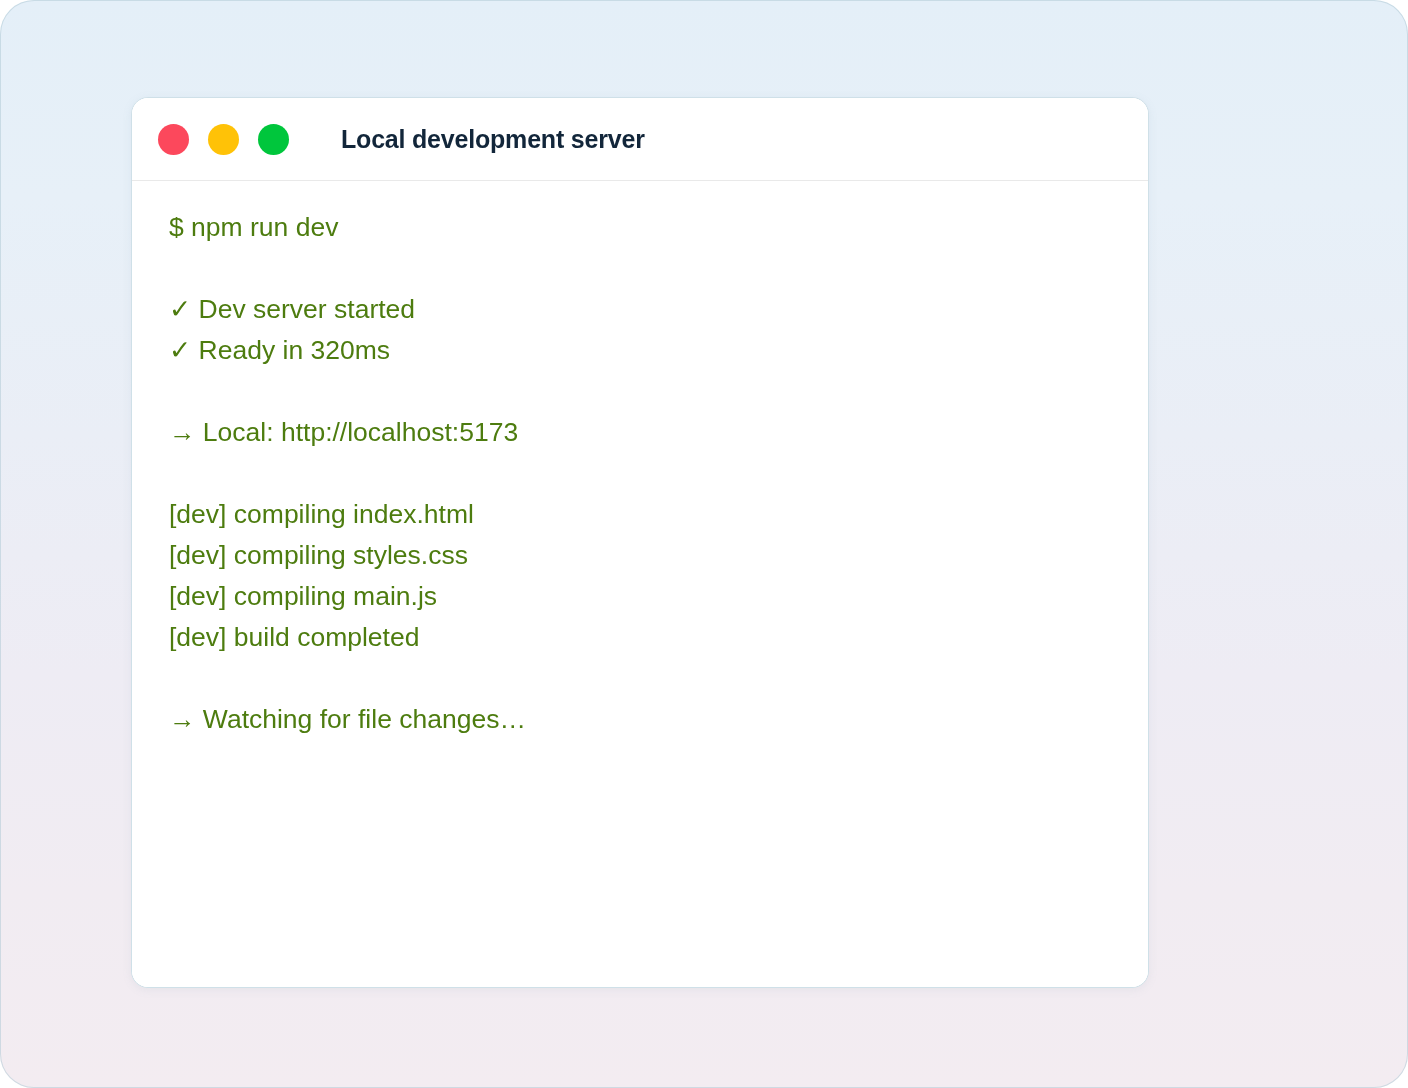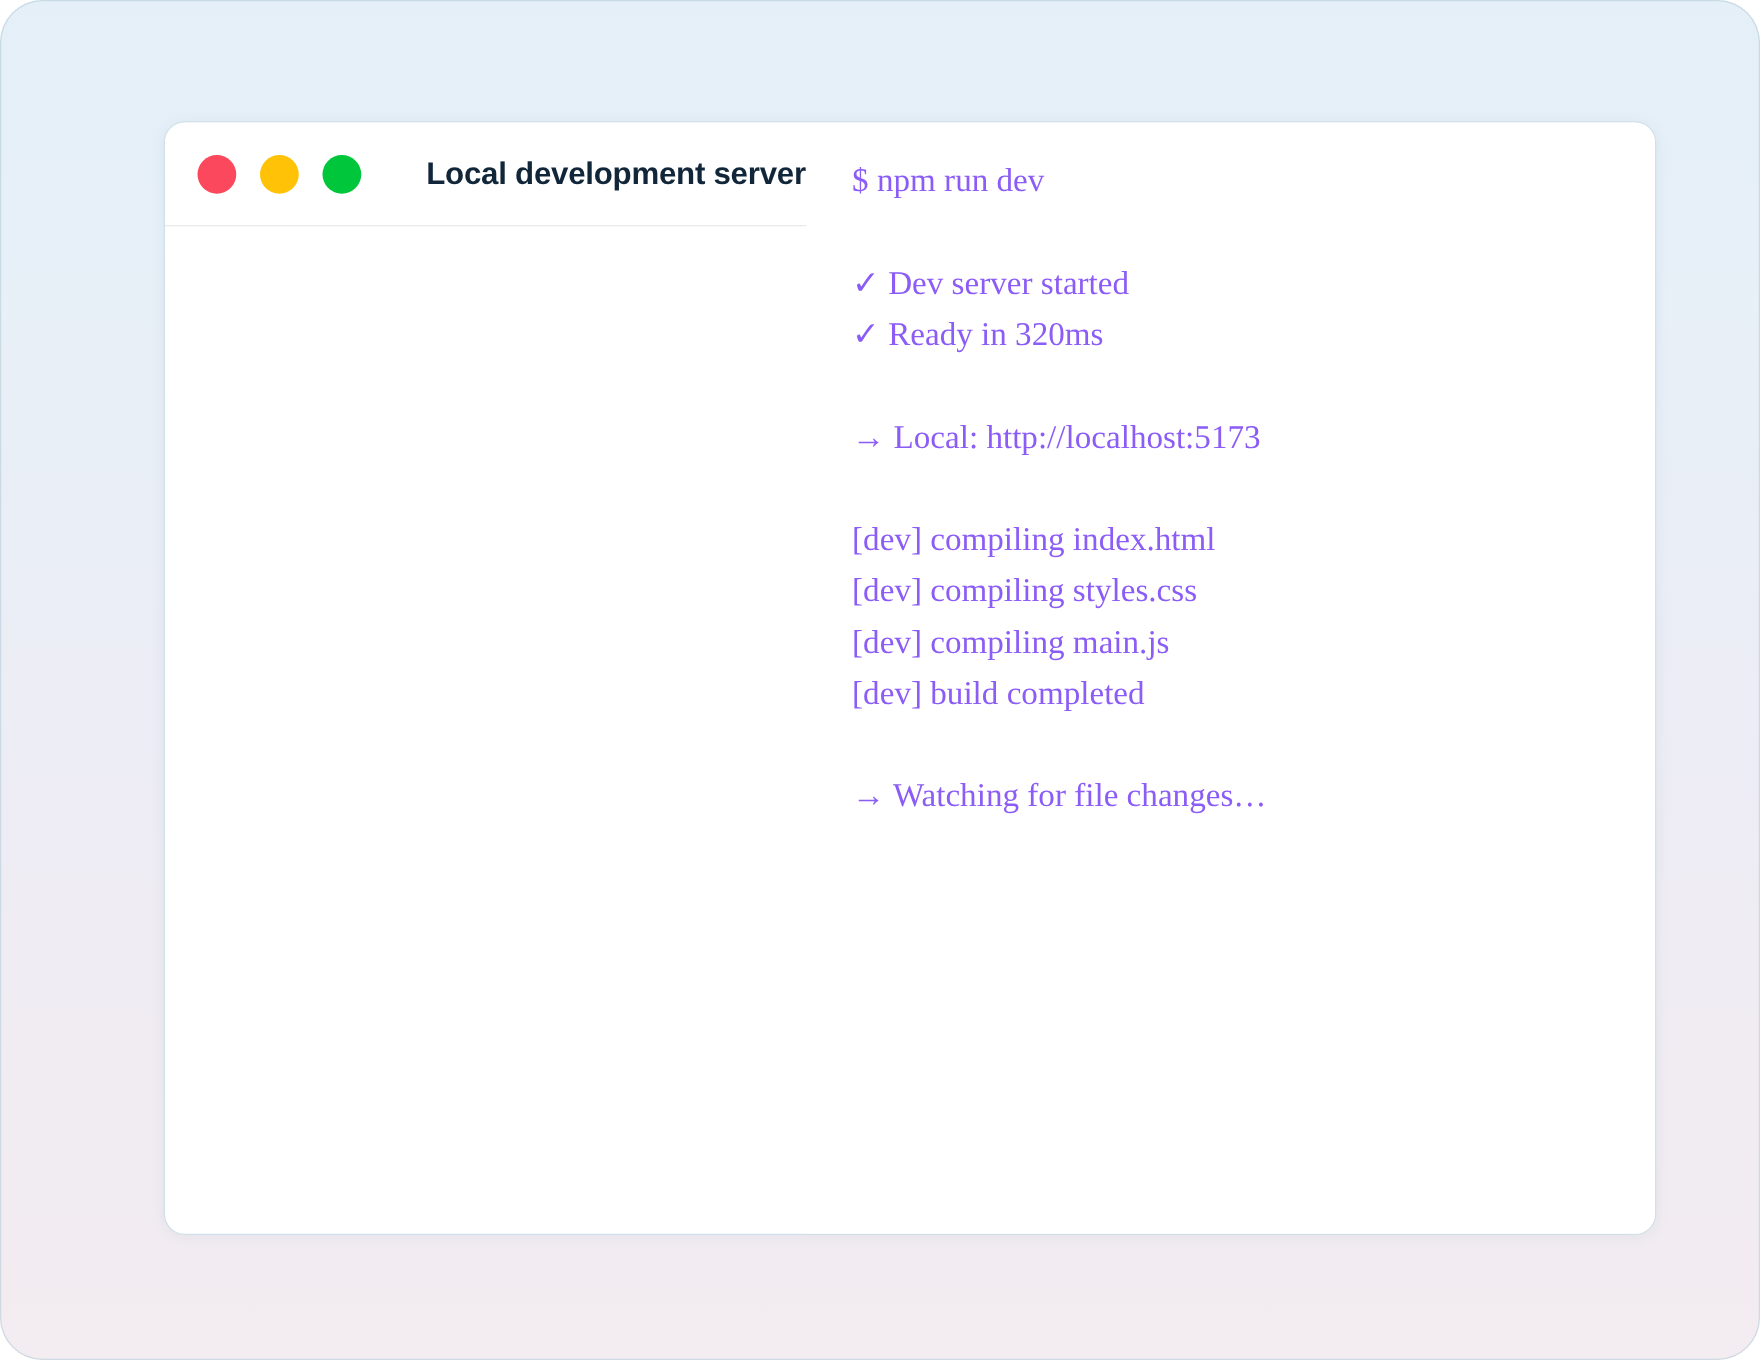--- a/index.html
+++ b/index.html
@@ -31,29 +31,29 @@
         #f3ecf1 100%);
     box-shadow: inset 0 0 0 1px rgba(176, 202, 214, 0.55);
     overflow: hidden;
   }
 
   
   #window-card {
     position: absolute;
     left: 131px;
     top: 97px;
-    width: 1194px;
+    width: 1018px;
     height: 891px;
     background: #ffffff;
     border-radius: 17px;
     border: 1px solid #cfe0e8;
     box-shadow: 0 2px 10px rgba(120, 150, 170, 0.10);
     overflow: hidden;
     display: flex;
-    flex-direction: row;
+    flex-direction: column;
   }
 
   
   #titlebar {
     position: relative;
     height: 83px;
     flex: 0 0 83px;
     display: flex;
     align-items: center;
     border-bottom: 1px solid #e9e9e9;
@@ -86,24 +86,24 @@
 
   
   #terminal-body {
     flex: 1 1 auto;
     padding: 26px 38px 30px 37px;
     background: #ffffff;
     overflow: hidden;
   }
 
   #terminal-lines {
-    font-family: Liberation Serif, serif;
+    font-family: Liberation Sans, sans-serif;
     font-size: 26.5px;
     line-height: 41px;
-    color: #8b5cf6;
+    color: #4d7c0f;
     white-space: pre;
     letter-spacing: 0px;
   }
 
   .term-line {
     height: 41px;
     white-space: pre;
   }
 
   .term-line.blank {

